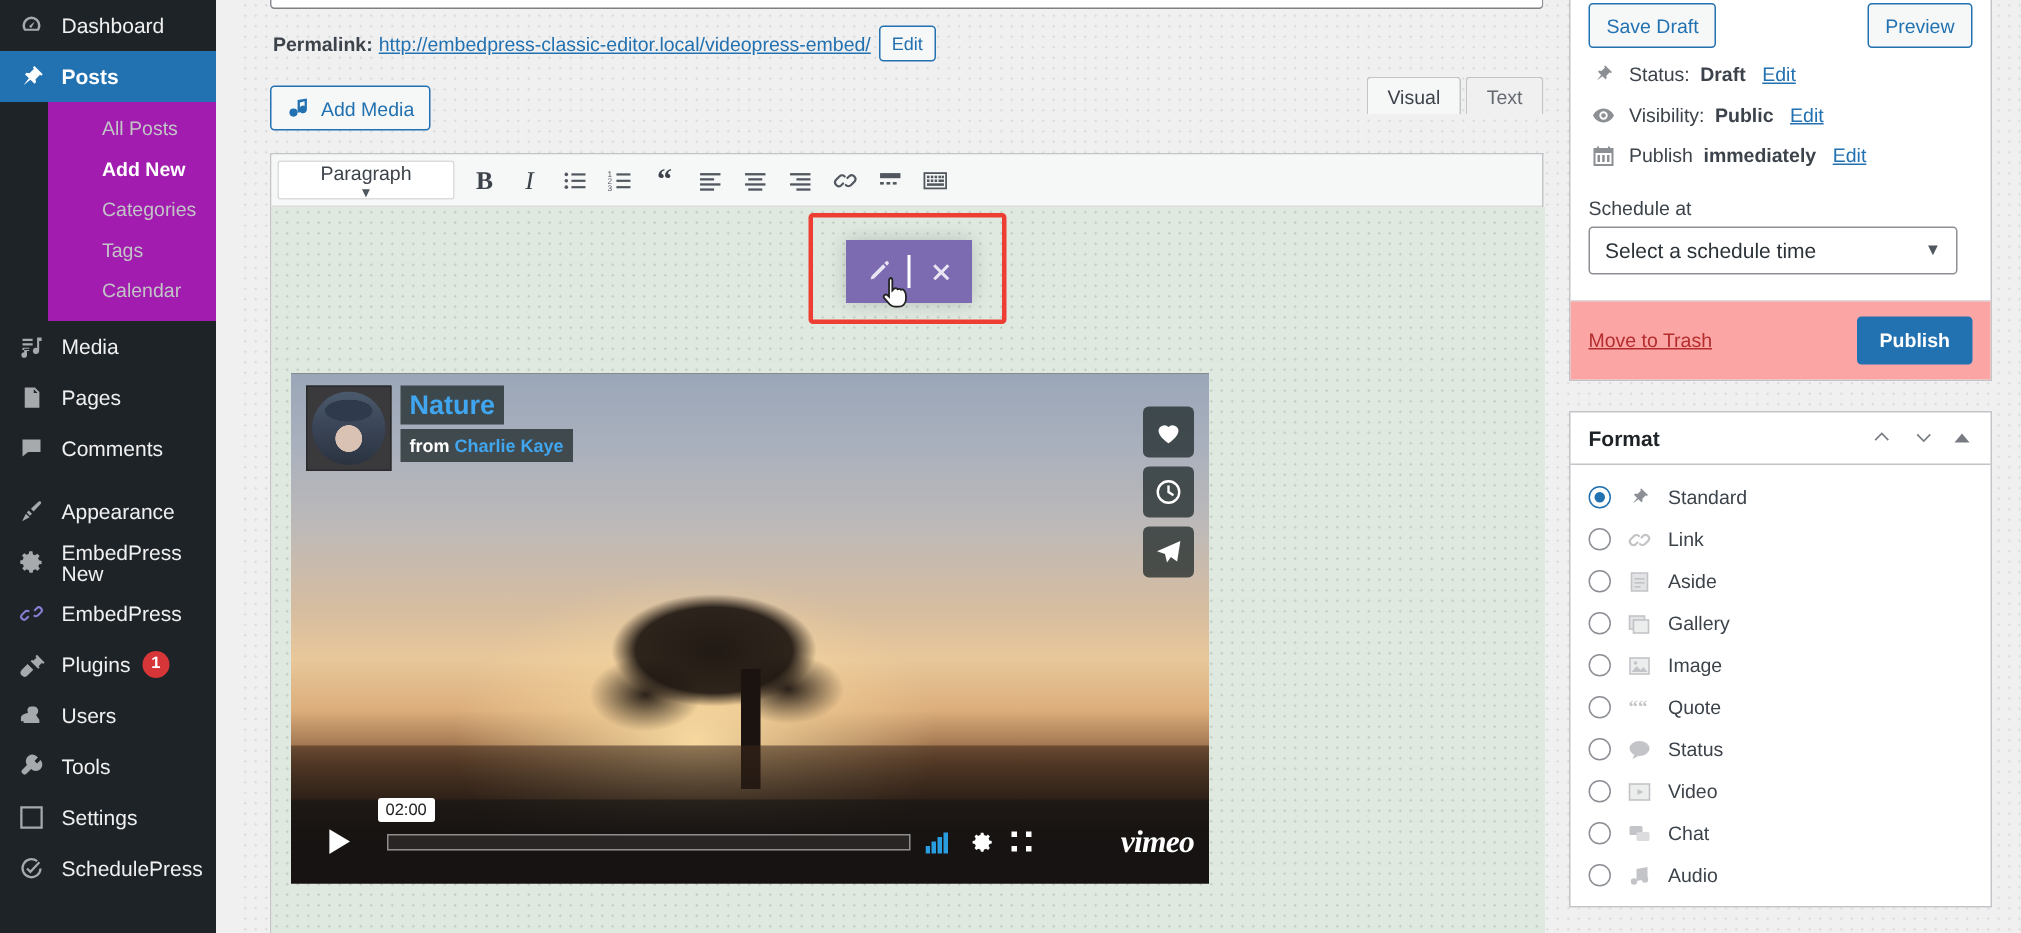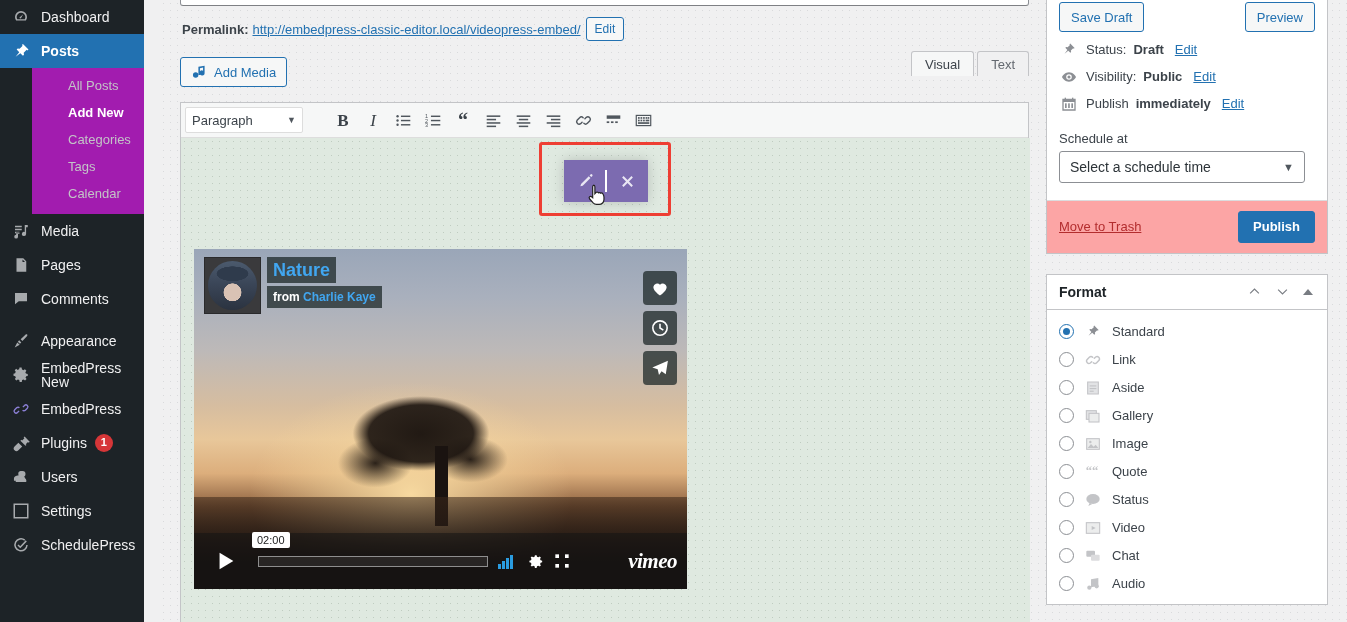--- a/index.html
+++ b/index.html
@@ -95,25 +95,26 @@
   .editor-shell {
     margin-top:15px; width:849px; border:1px solid #c3c4c7; border-bottom:none;
     background:#f6f7f7;
   }
   .mce-toolbar {
     display:flex; align-items:center; gap:2px;
     padding:5px 4px; background:#f6f7f7; border-bottom:1px solid #ddd;
     height:35px;
   }
   .mce-select {
-    width:118px; height:26px; margin-right:24px;
+    width:118px; height:26px; margin-right:4px;
     border:1px solid #ddd; background:#fff; border-radius:2px;
     display:flex; align-items:center; padding:0 6px;
     font-size:13px; color:#3c434a; justify-content:space-between;
     cursor:pointer;
+    flex-direction:column;
   }
   .mce-select .caret { font-size:9px; color:#50575e; }
   .tb-btn {
     width:28px; height:26px; display:flex; align-items:center; justify-content:center;
     border-radius:2px; cursor:pointer; color:#50575e;
   }
   .tb-btn svg { width:17px; height:17px; fill:#50575e; }
   .tb-btn .glyph { font-size:15px; color:#3c434a; line-height:1; }
 
   .editor-body {
@@ -139,21 +140,21 @@
   }
   .embed-toolbar .et-sep { width:2px; height:22px; background:#fff; }
   .embed-toolbar svg { fill:#e9e6f3; }
   .cursor-hand {
     position:absolute; left:44px; top:38px; width:22px; height:26px;
     pointer-events:none;
   }
 
   
   .player {
-    position:absolute; left:13px; top:111px; width:493px; height:340px;
+    position:absolute; left:13px; top:111px; width:612px; height:340px;
     overflow:hidden; background:#1c1c1c;
   }
   .player-sky {
     position:absolute; inset:0;
     background:
       radial-gradient(ellipse 260px 180px at 44% 72%, #f7d9a0 0%, rgba(247,217,160,0) 62%),
       linear-gradient(to bottom,
         #9aa6b8 0%, #a9b0bd 14%, #bdb9b8 30%,
         #d6bda0 46%, #e8c79a 56%, #dcae7c 66%,
         #8a5f3e 76%, #4a3324 86%, #241913 100%);
@@ -378,20 +379,28 @@
       <span class="mi-icon">
         <svg viewBox="0 0 24 24">
             <path d="M12 12a4 4 0 104-4 4 4 0 00-4 4zm0 1.8c-3.2 0-7.4 1.6-7.4 4.3V21h14.8v-2.9c0-2.7-4.2-4.3-7.4-4.3z" transform="translate(-2 -4)"></path>
             <circle cx="12" cy="7.5" r="3.6"></circle>
             <path d="M12 12.4c-3.6 0-7 1.8-7 4v2.2h14v-2.2c0-2.2-3.4-4-7-4z"></path>
           </svg>
       </span>
       <span>Users</span>
     </div>
 
+    <div class="menu-item">
+      <span class="mi-icon">
+        <svg viewBox="0 0 24 24">
+            <path d="M20 6.3l-3 3-2.3-2.3 3-3A5.2 5.2 0 008 10.6L4 14.6a2.6 2.6 0 003.7 3.7l4-4A5.2 5.2 0 0020 6.3z"></path>
+          </svg>
+      </span>
+      <span>Tools</span>
+    </div>
 
     <div class="menu-item">
       <span class="mi-icon">
         <svg viewBox="0 0 24 24">
             <path d="M3 3h18v18H3z" style="fill:none;stroke:#a7aaad;stroke-width:2"></path>
             <path d="M8 7v10M8 9.5h3M16 7v10M16 13.5h-3"></path>
           </svg>
       </span>
       <span>Settings</span>
     </div>

